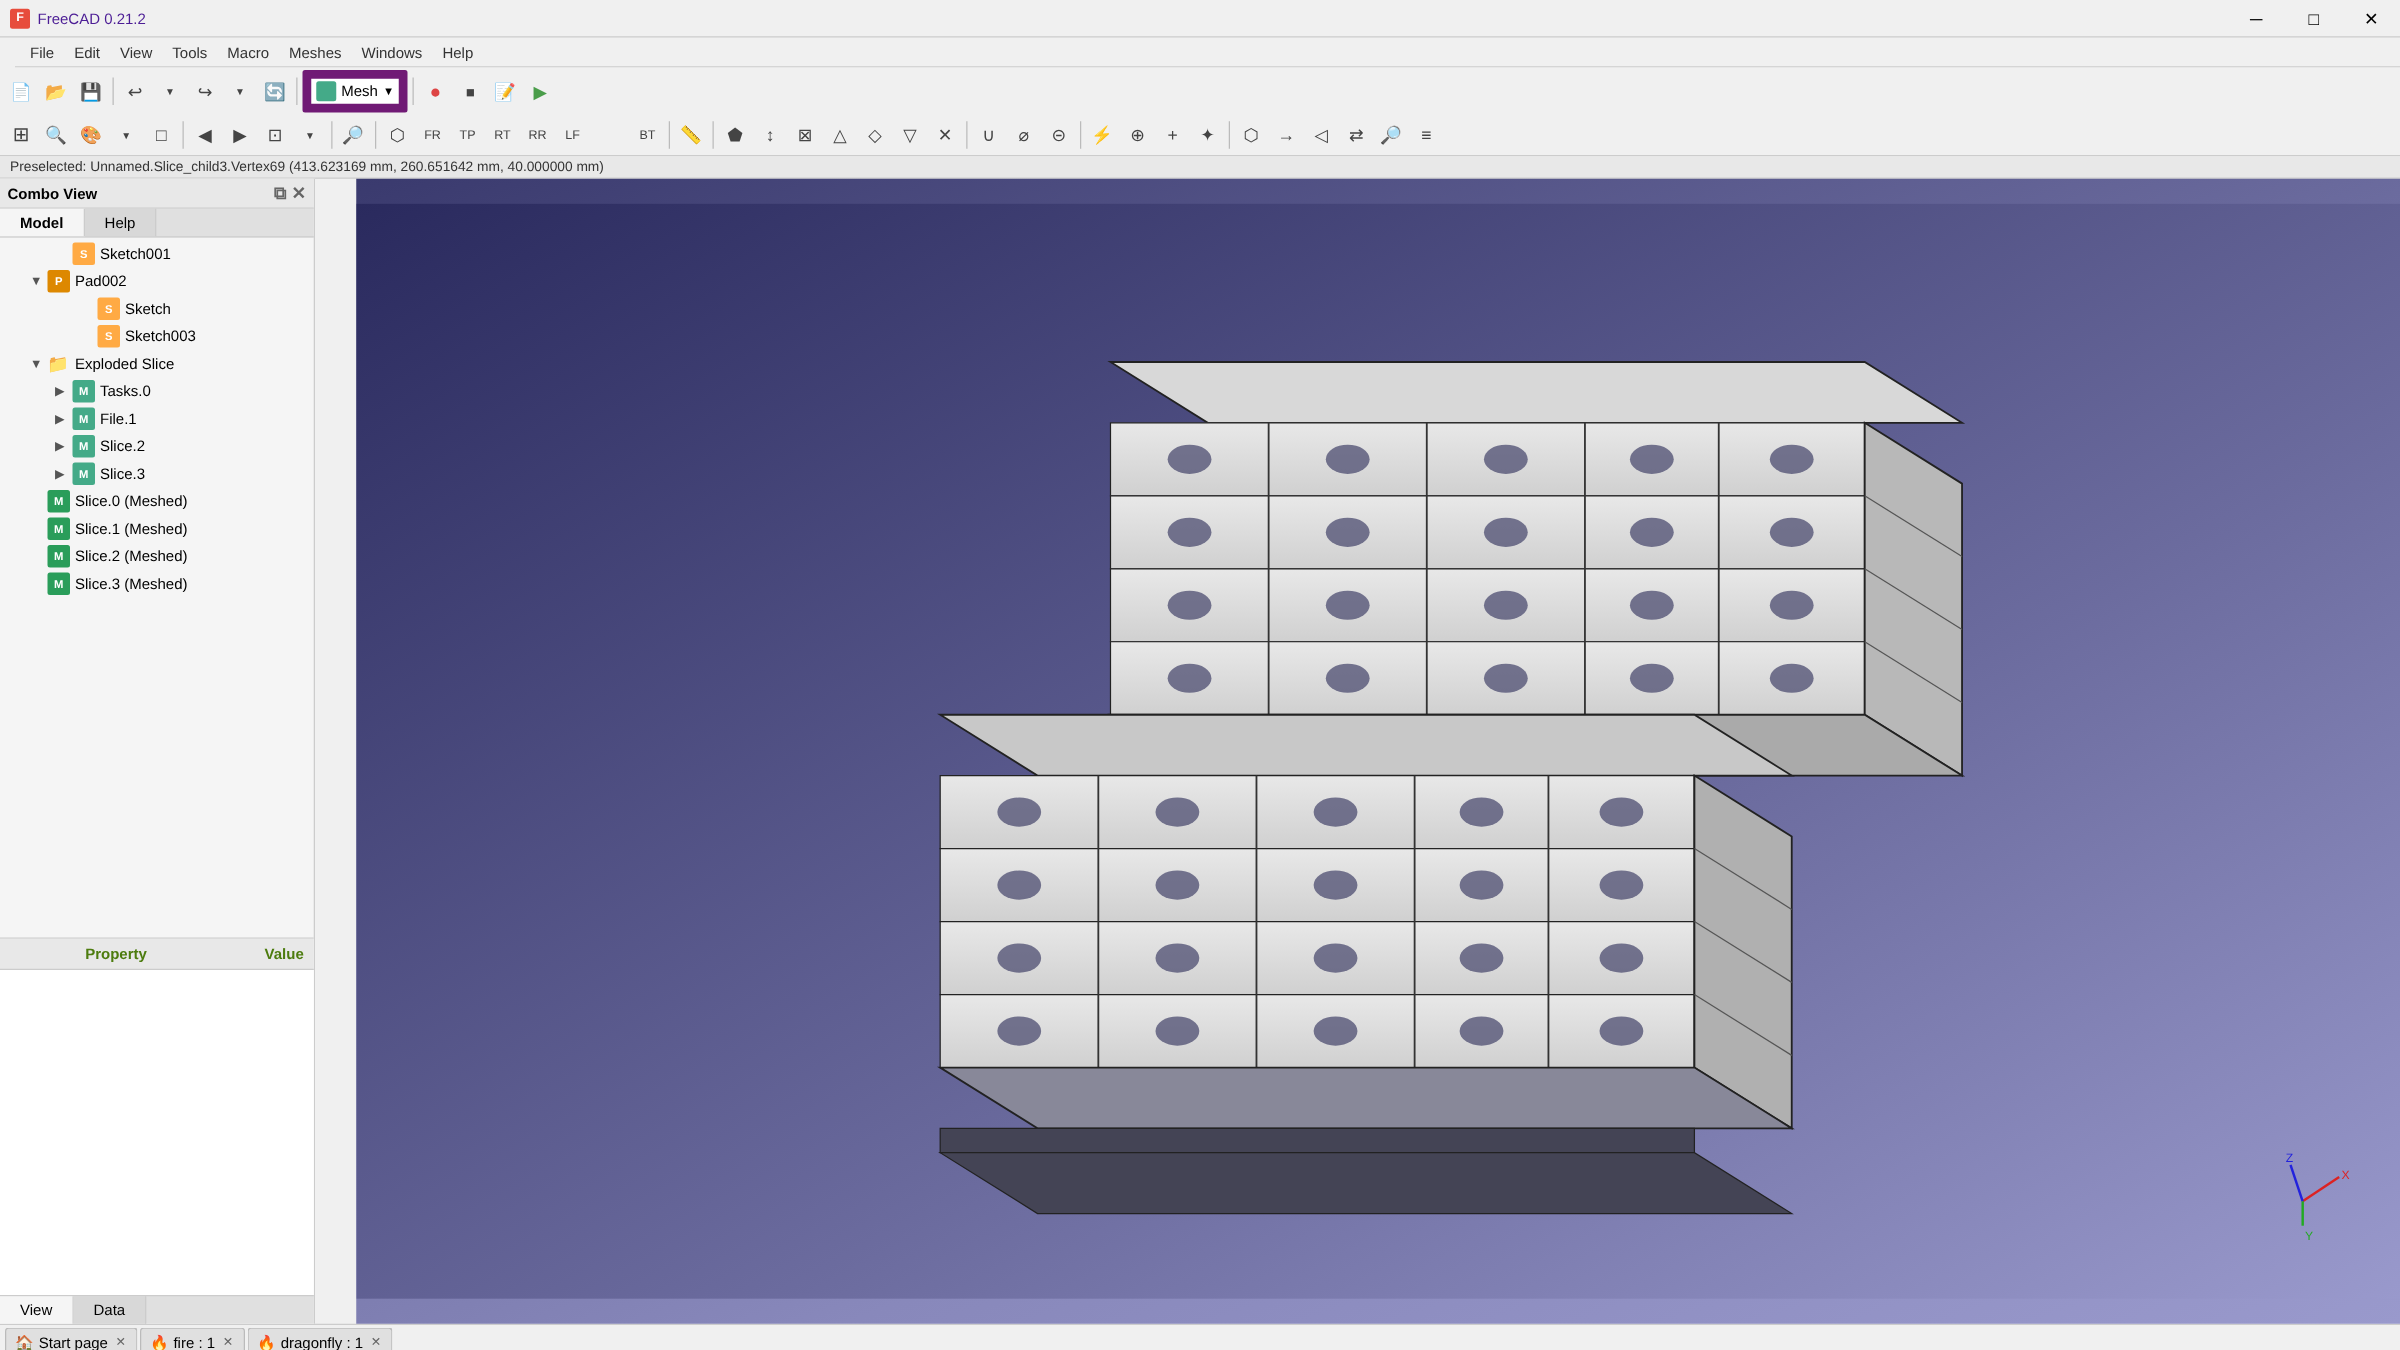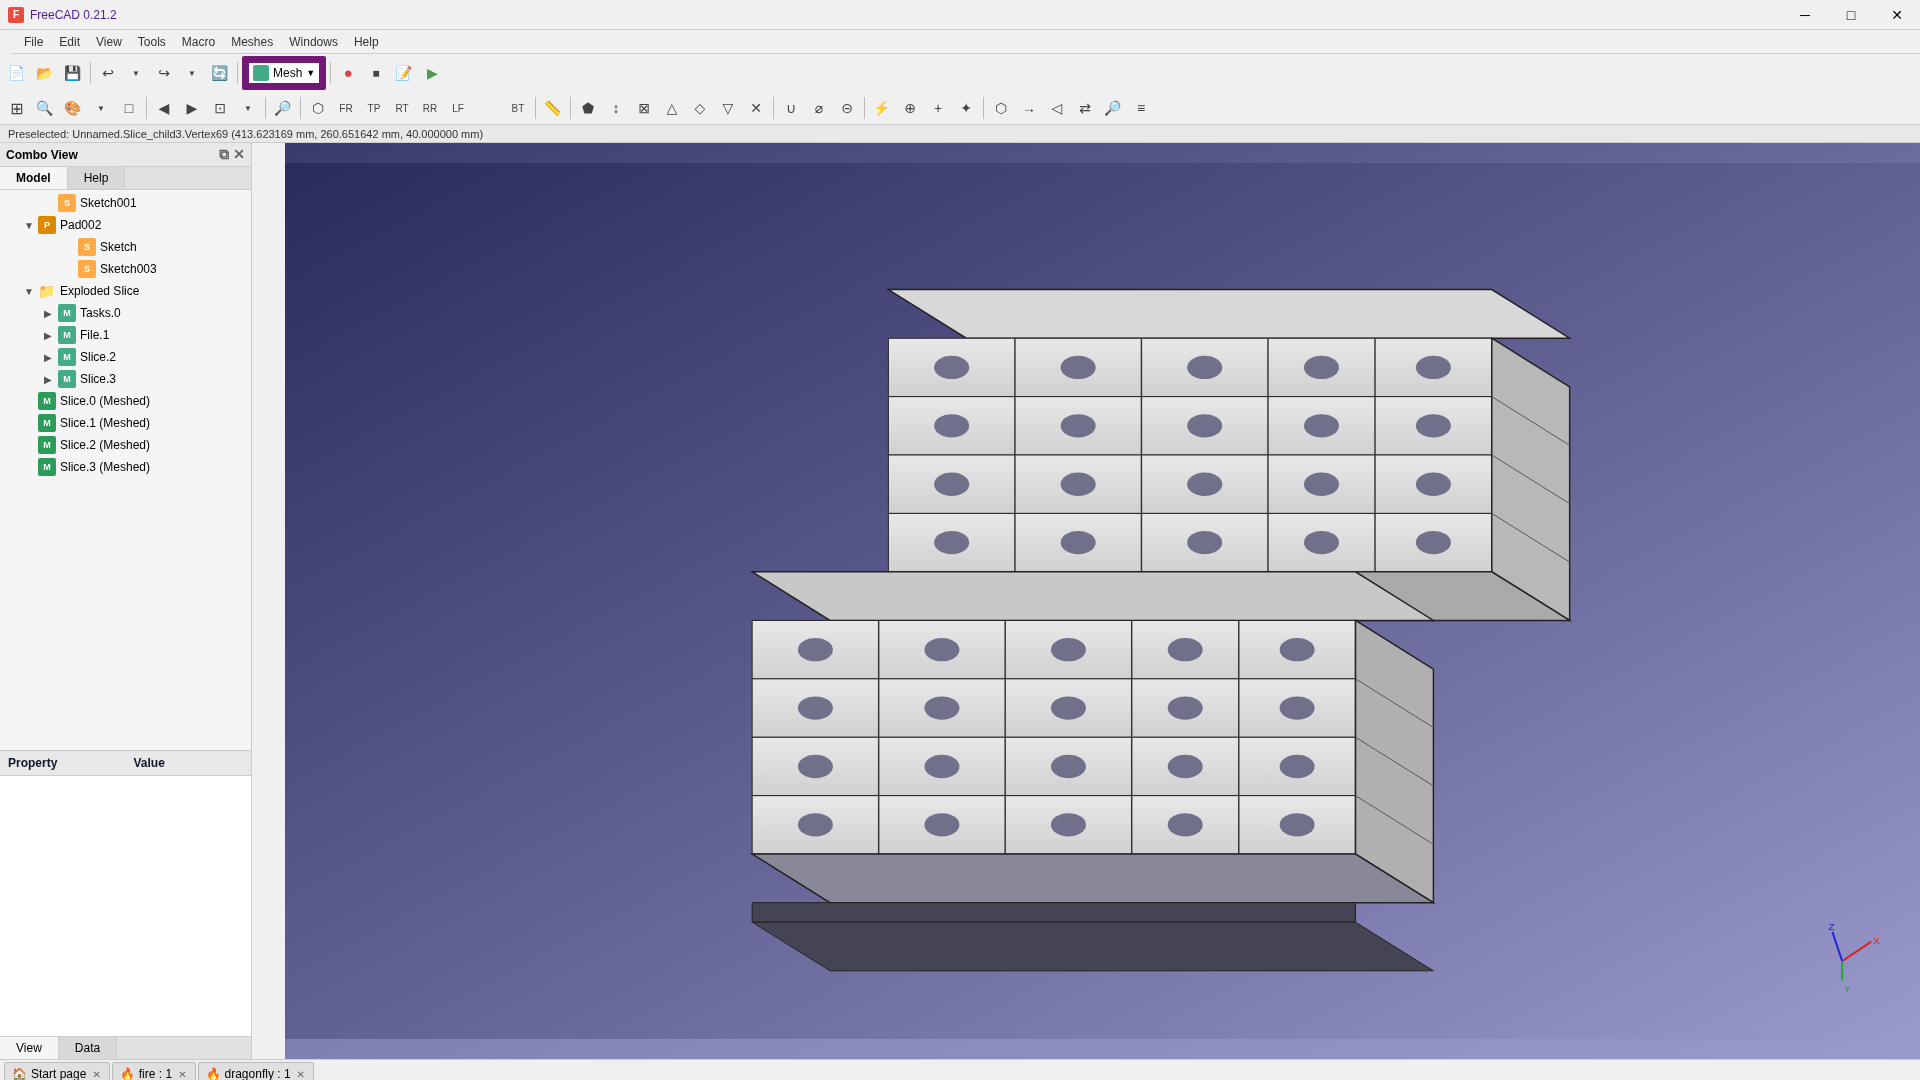--- a/index.html
+++ b/index.html
@@ -138,22 +138,23 @@
     #property-header {
       display: flex;
       padding: 2px 0;
       background: #e8e8e8;
       border-bottom: 1px solid #ccc;
     }
     #property-header .col {
       padding: 3px 8px;
       font-size: 12px;
       font-weight: bold;
-      color: #0f172a;
+      color: #4d7c0f;
       flex: 1;
+      text-align: right;
     }
     #property-content {
       height: 260px;
       background: white;
     }
 
     
     #view-data-tabs {
       display: flex;
       background: #e0e0e0;

